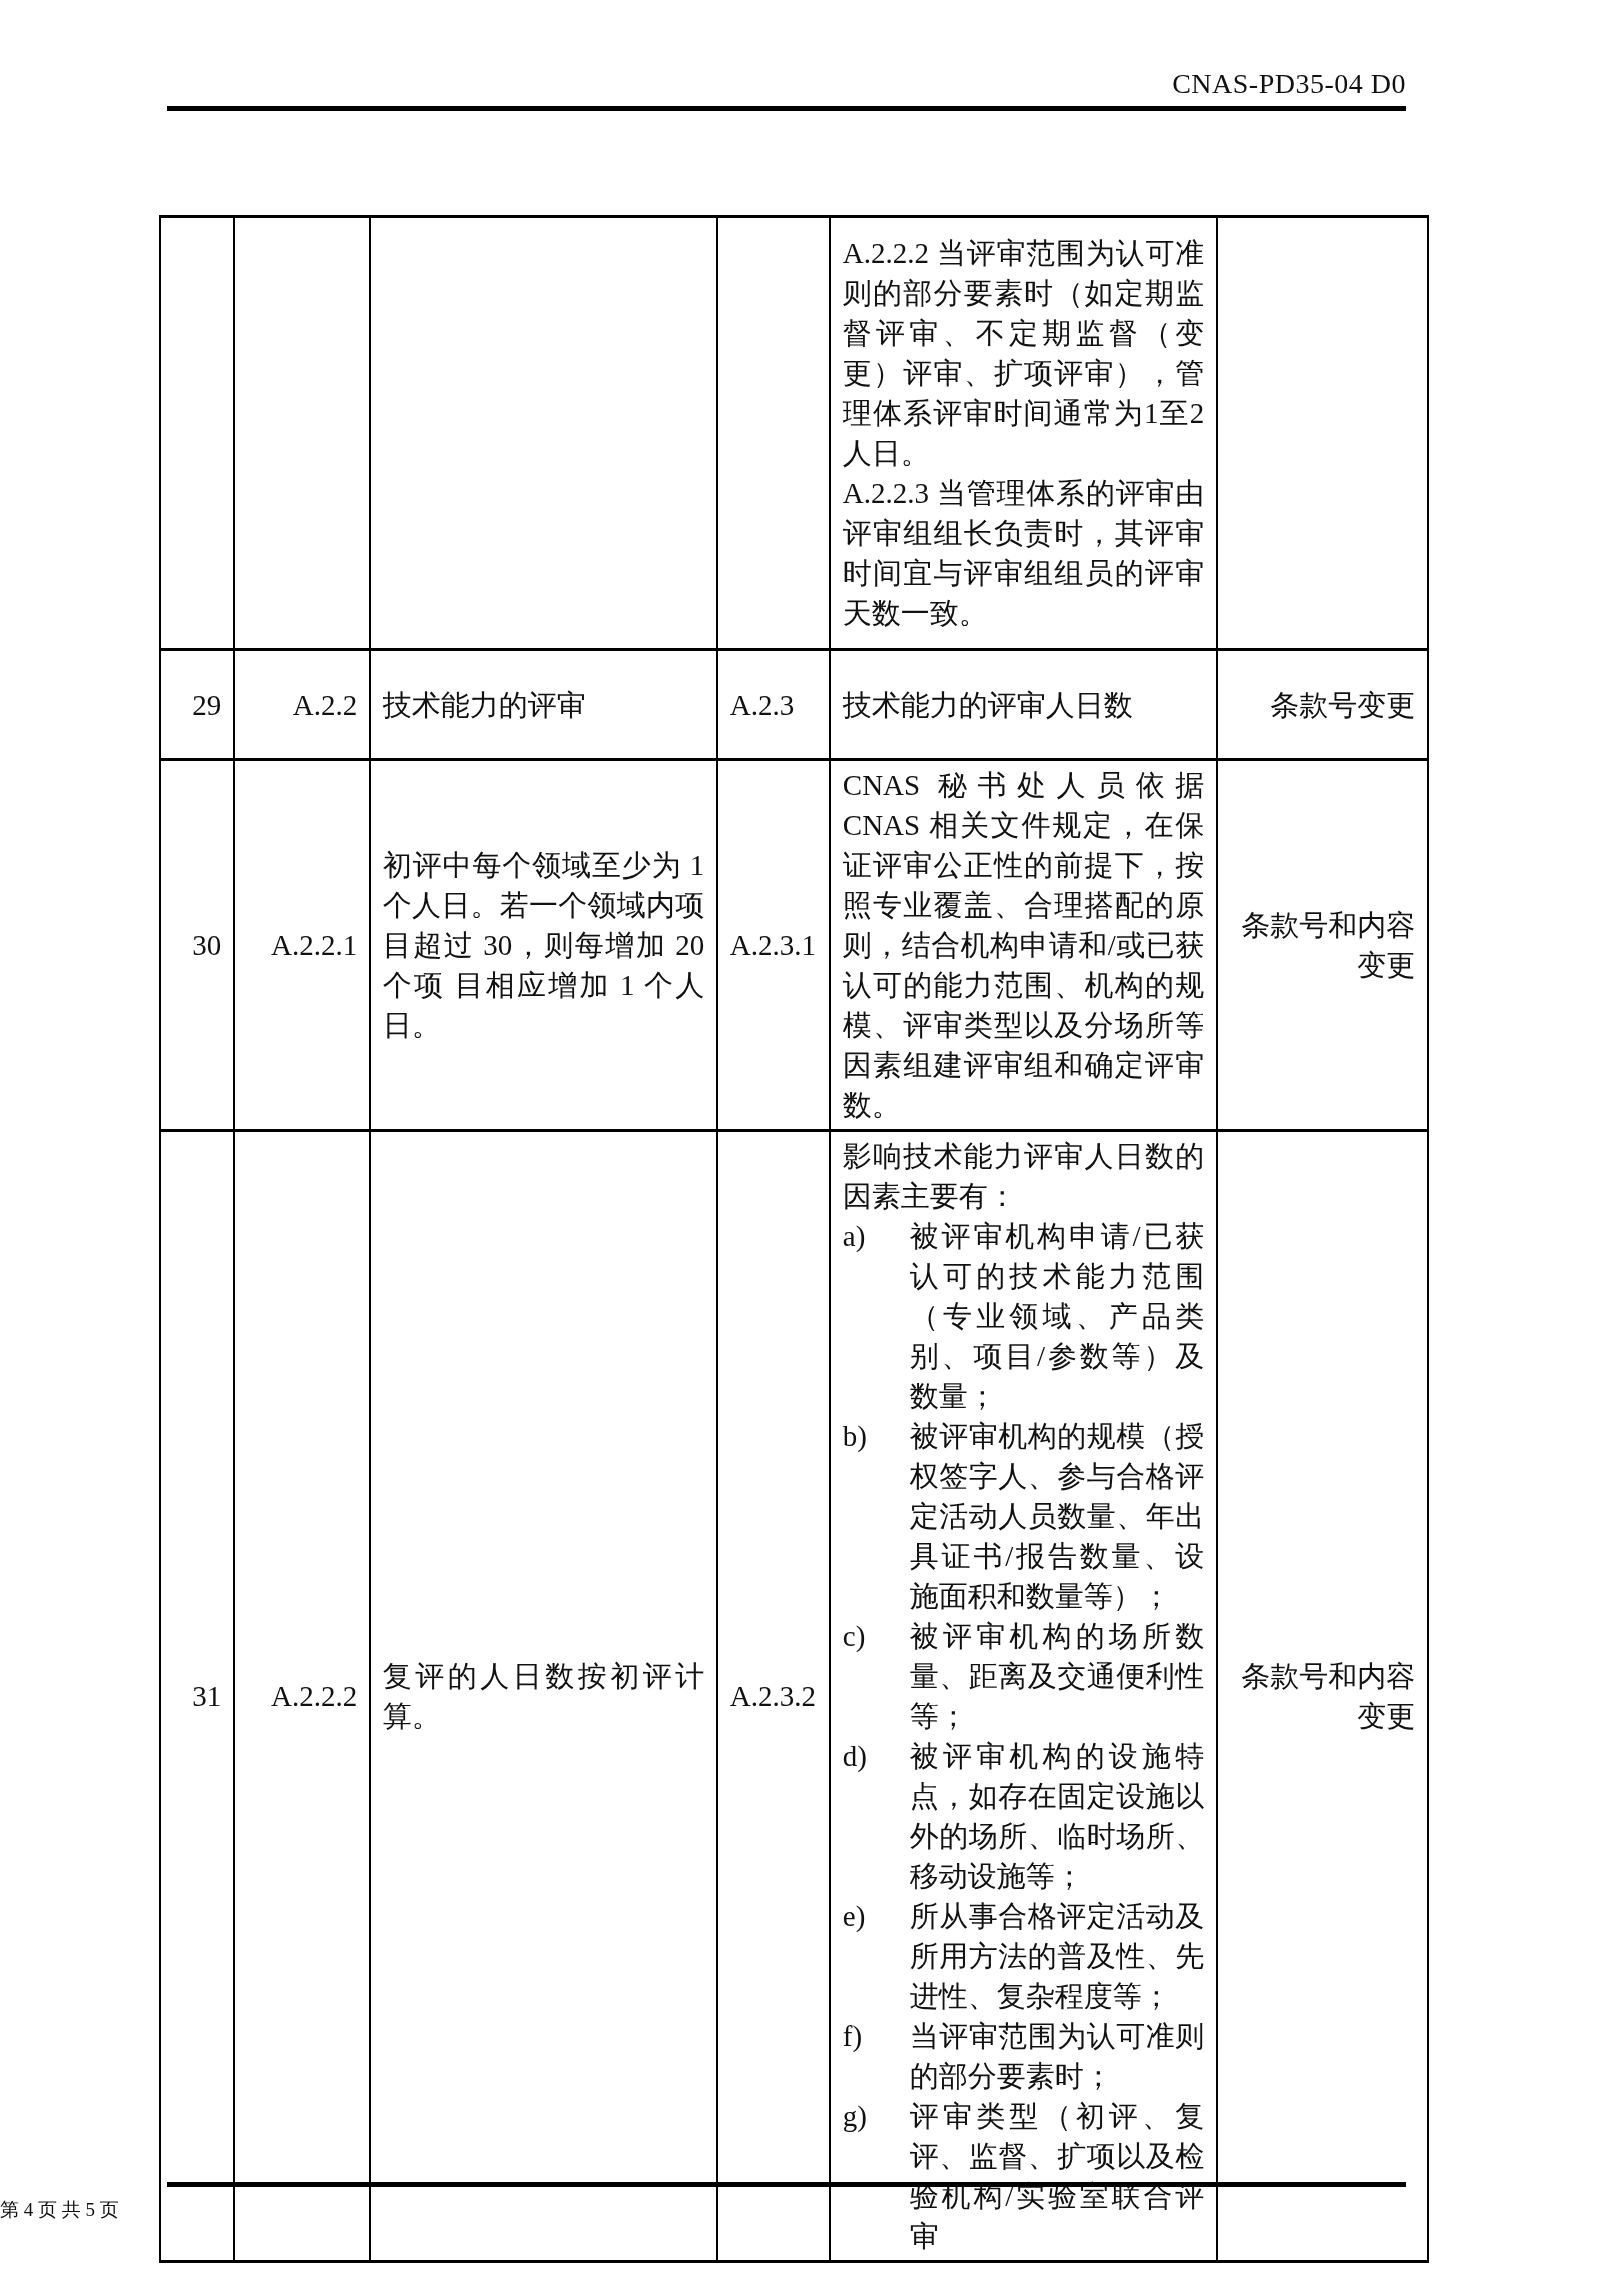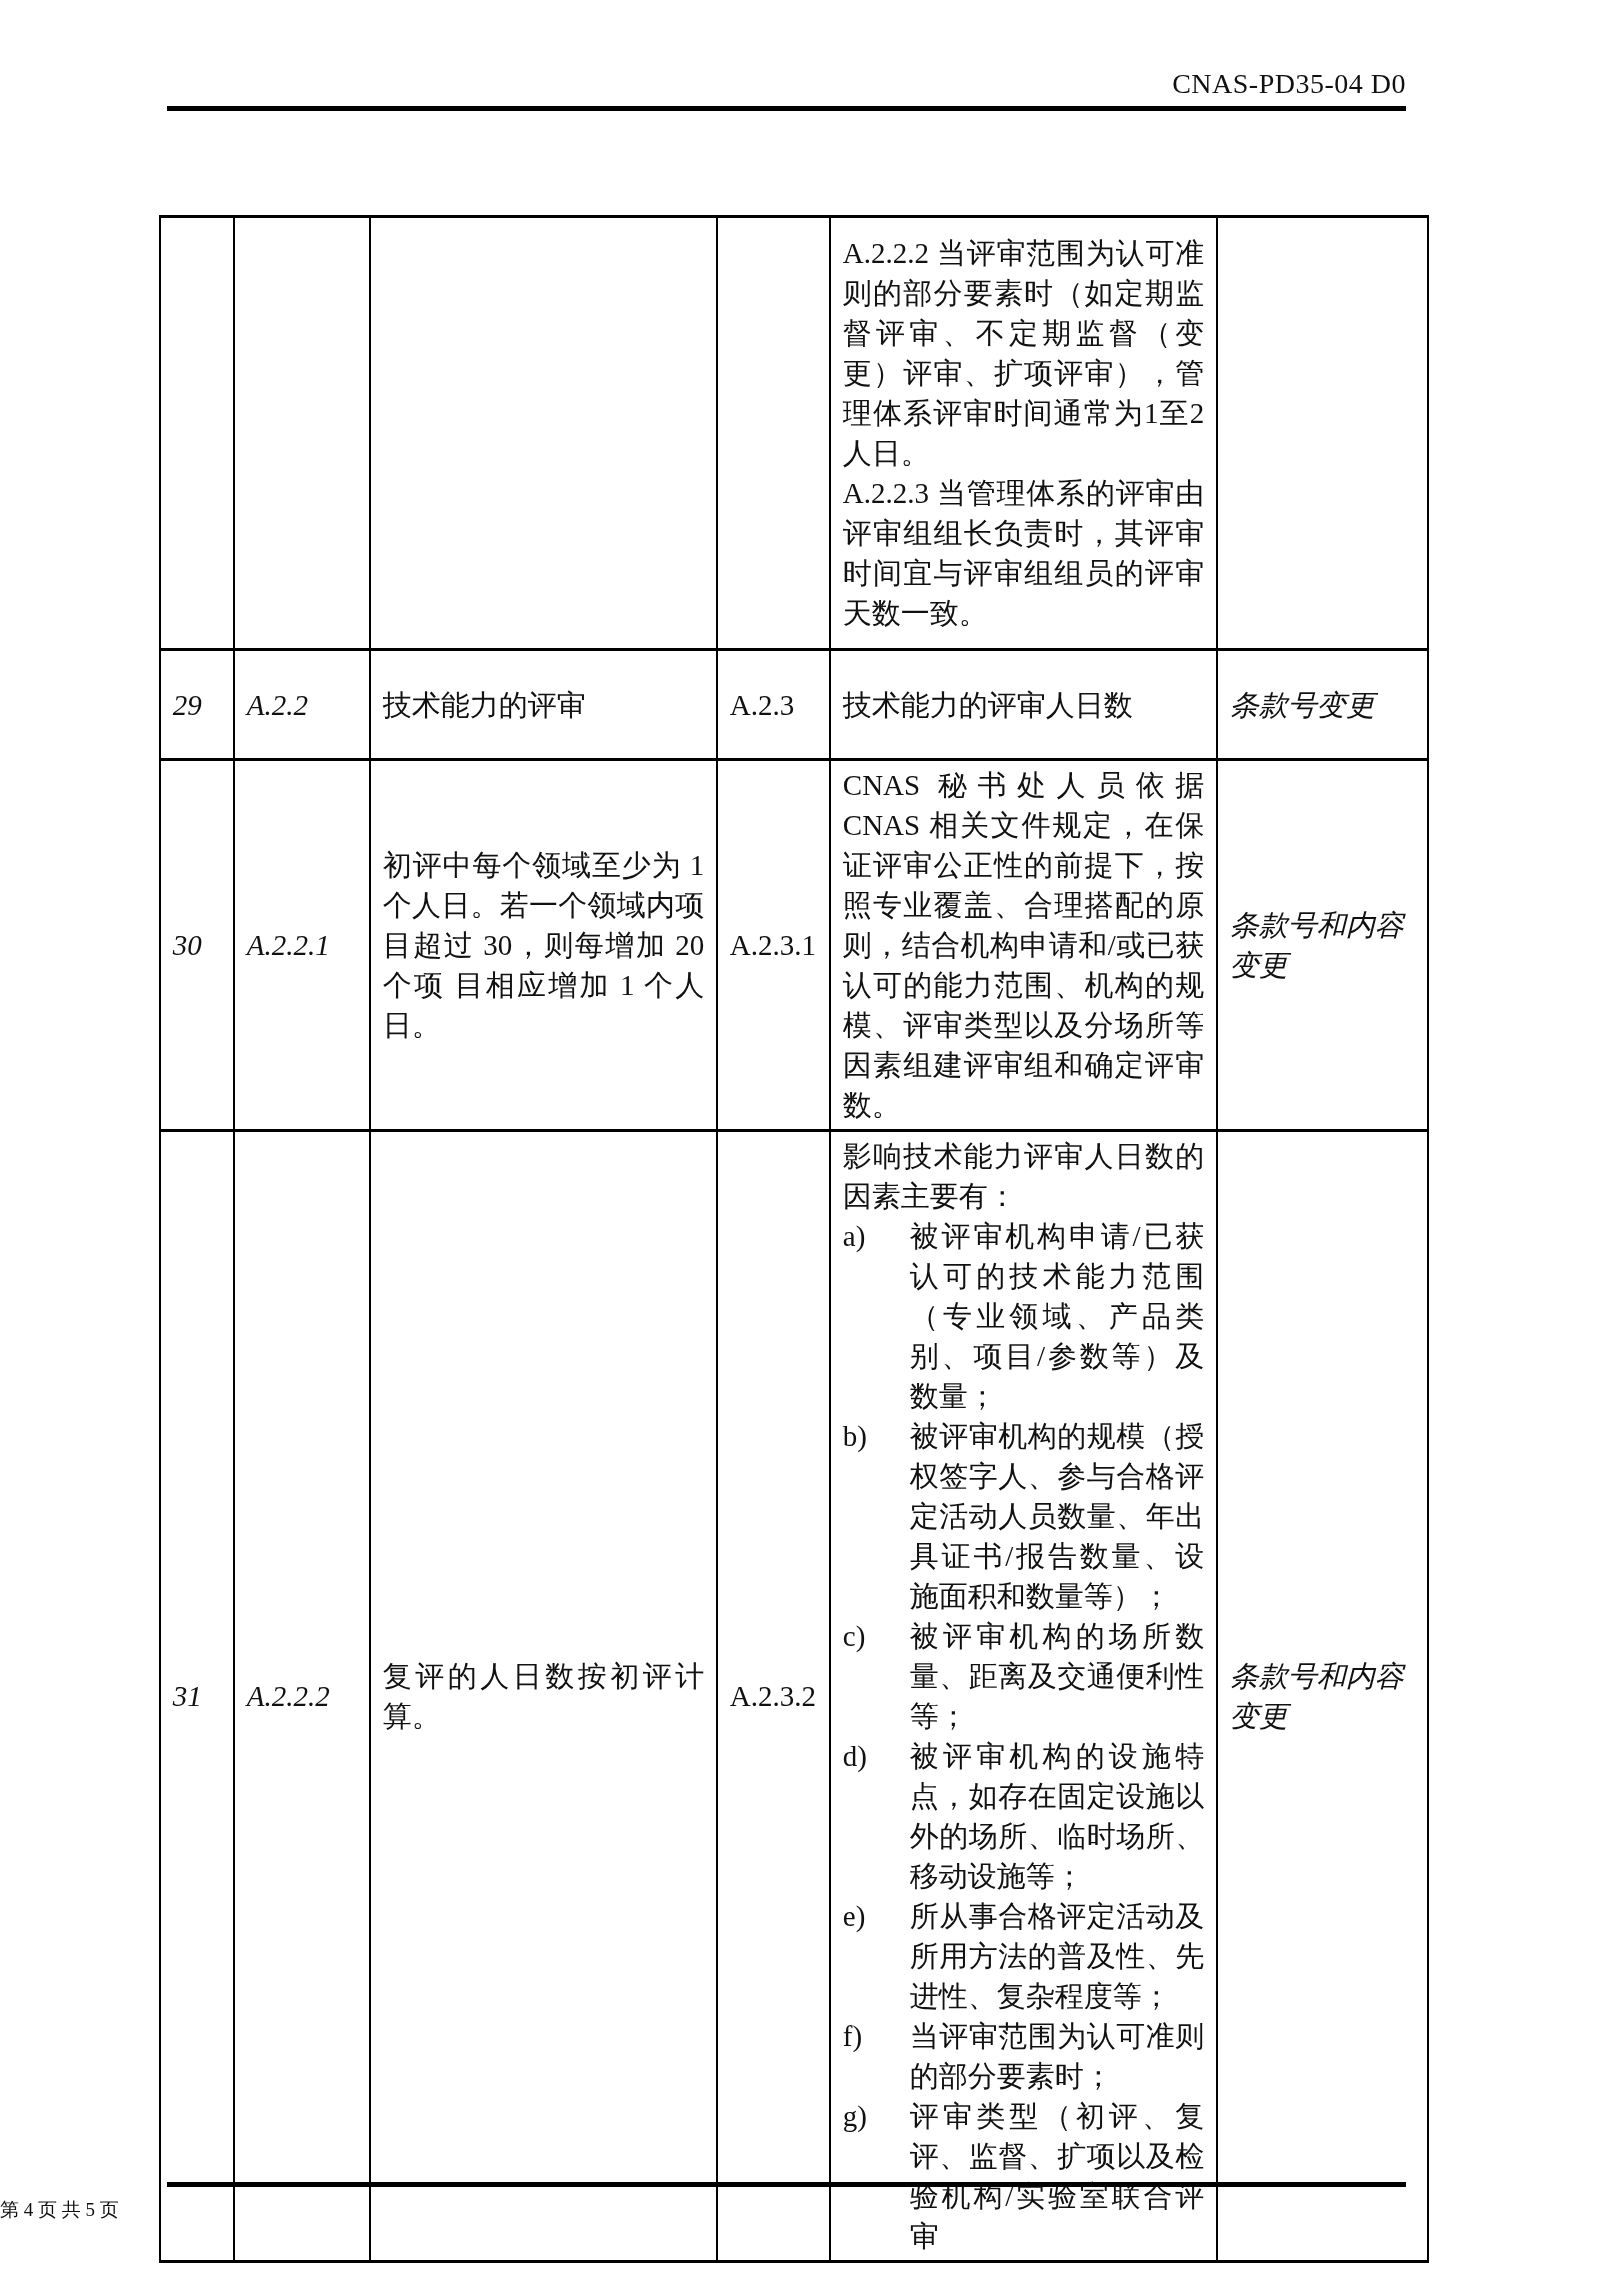--- a/index.html
+++ b/index.html
@@ -37,21 +37,21 @@
   }
   .doc-table td {
     border: 2px solid #000;
     border-top-width: 3.9px; border-bottom-width: 3.9px;
     padding: 3.9px 11.8px;
     font-size: 29px; line-height: 40px;
     vertical-align: middle;
     overflow: hidden;
   }
   .top { vertical-align: top; }
-  .c-seq, .c-old-clause, .c-change { text-align: left; font-style: italic; }
+  .c-seq, .c-old-clause, .c-change { text-align: right; }
   .c-new-clause { word-break: break-all; padding-left: 9.8px; padding-right: 7.8px; }
   .c-old-text, .c-new-text { text-align: justify; text-justify: inter-character; }
   .c-new-text p { margin: 0; }
   .u { text-decoration-thickness: 2px; text-underline-offset: 6.9px; }
   .nt-item { display: flex; }
   .nt-marker { flex: 0 0 67px; width: 67px; }
   .nt-text { flex: 1; text-align: justify; text-justify: inter-character; }
 </style>
 </head>
 <body>

